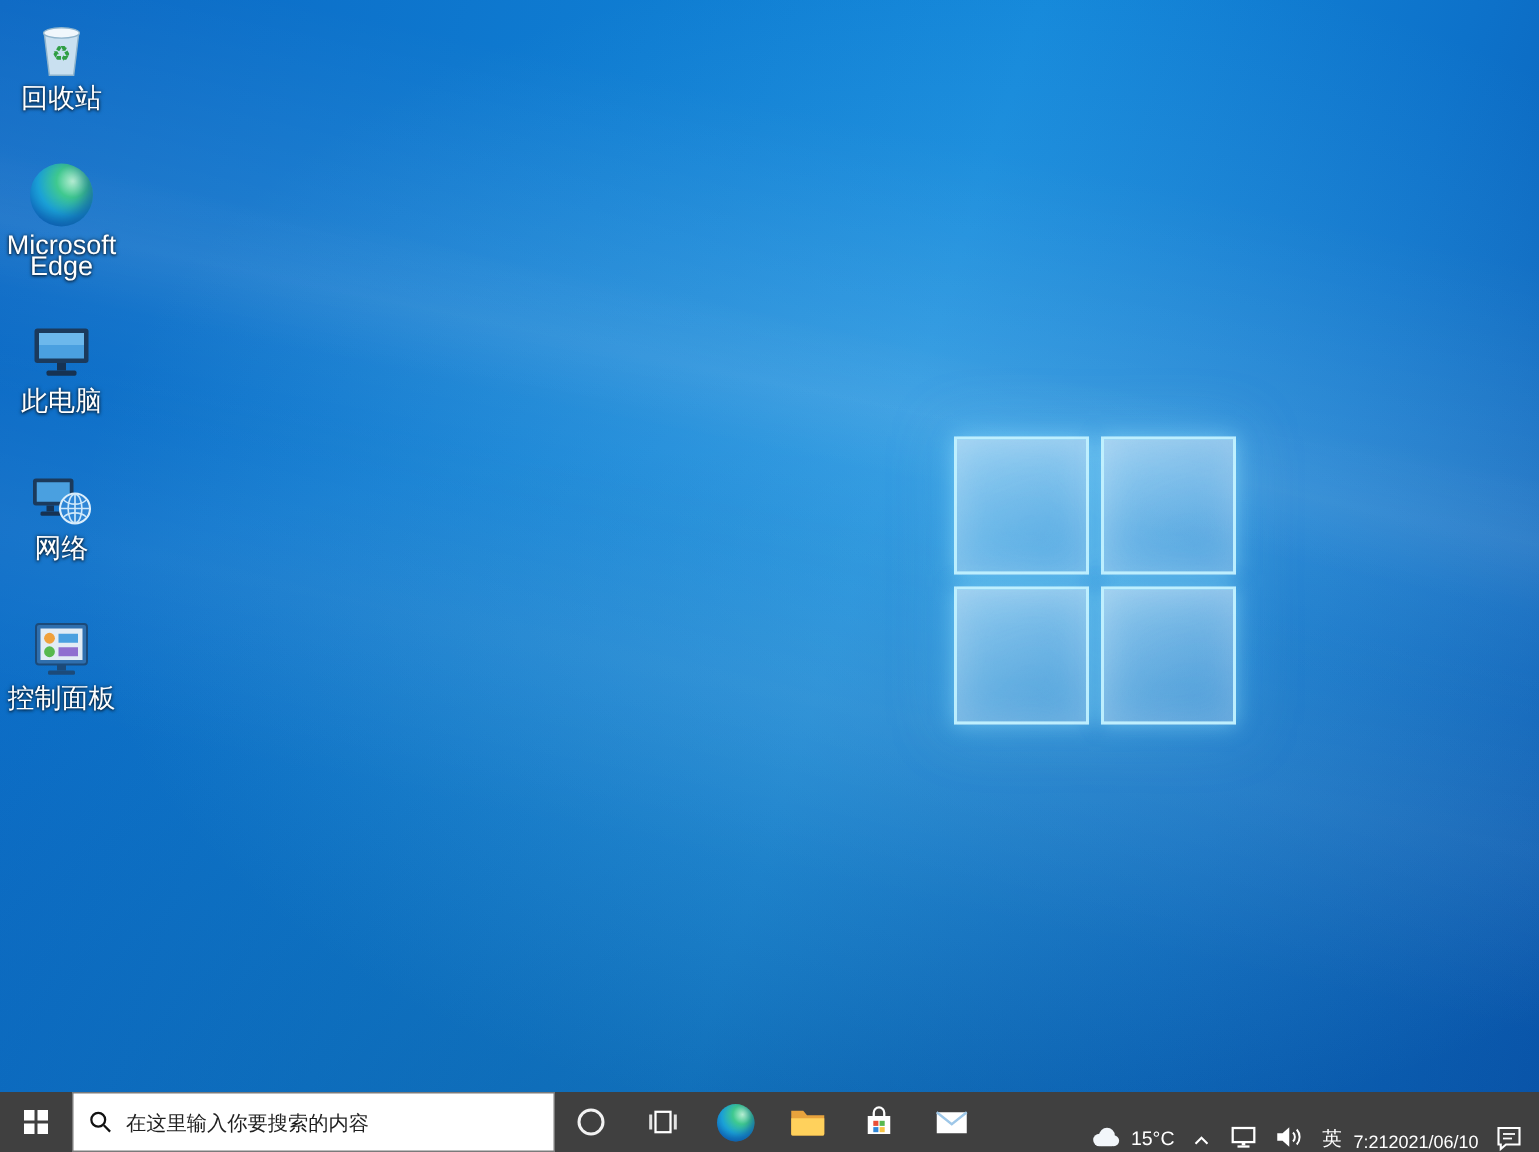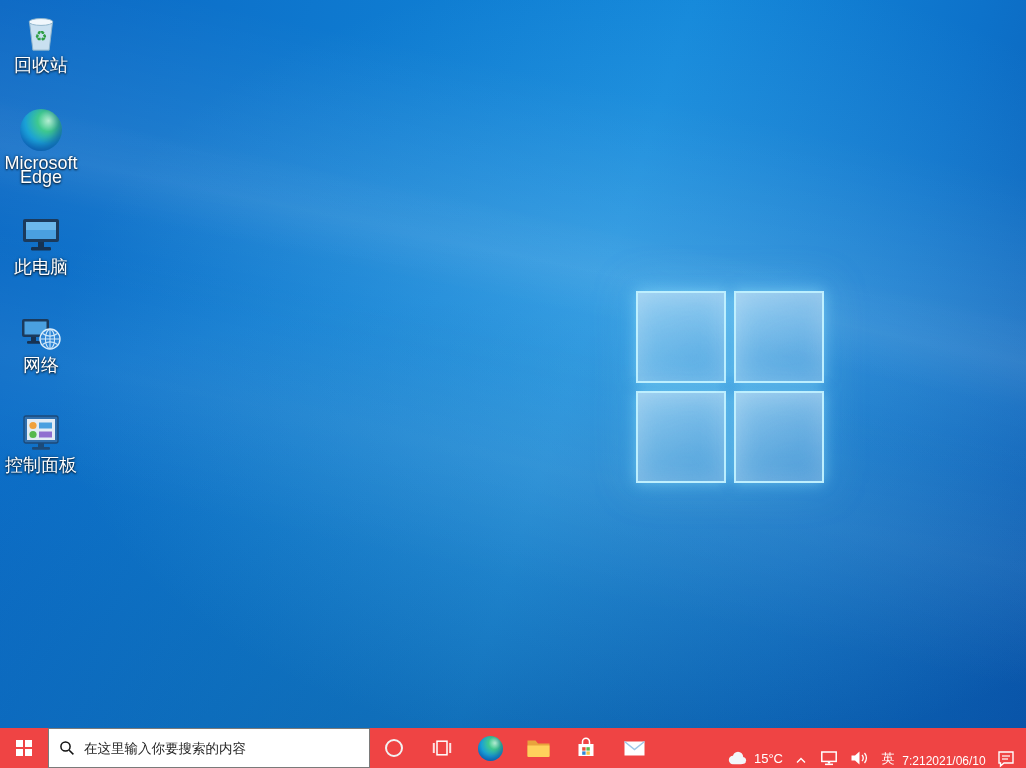--- a/index.html
+++ b/index.html
@@ -45,21 +45,21 @@
   }
   .edge-circle {
     width:42px; height:42px; border-radius:50%;
     background:radial-gradient(circle at 68% 28%, #b8f0d4 0%, #3fc98f 26%, #1ba3d8 56%, #0c5fc6 100%);
     box-shadow:inset -4px -5px 10px rgba(8,60,140,0.55);
   }
   .edge-circle.small { width:25px; height:25px; box-shadow:inset -2px -3px 6px rgba(8,60,140,0.55); }
 
   
   .taskbar {
-    position:absolute; left:0; right:0; bottom:0; height:40px; background:#ef4444;
+    position:absolute; left:0; right:0; bottom:0; height:40px; background:#404040;
     display:flex; align-items:stretch; color:#fff;
   }
   .tb-btn { display:flex; align-items:center; justify-content:center; cursor:pointer; }
   .start { width:48px; }
   .start-glyph { display:grid; grid-template-columns:7px 7px; grid-template-rows:7px 7px; gap:1.5px; }
   .start-glyph span { background:#fff; }
   .searchbox {
     width:322px; background:#fff; border:1px solid #7a7a7a; display:flex; align-items:center;
     padding:0 10px; gap:9px;
   }

